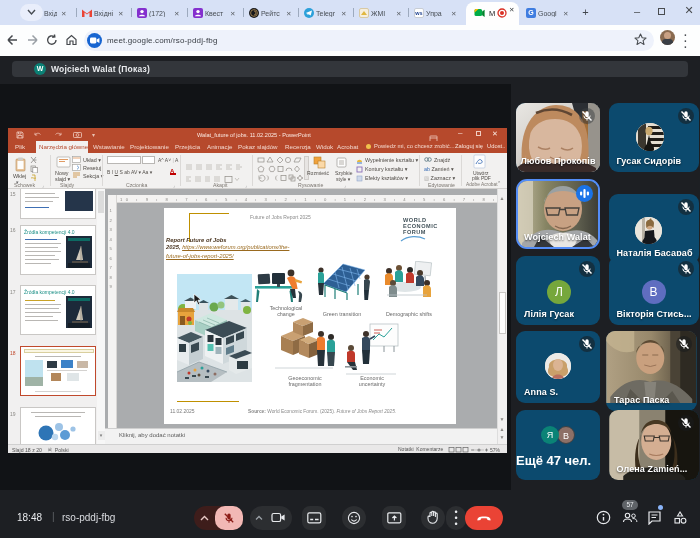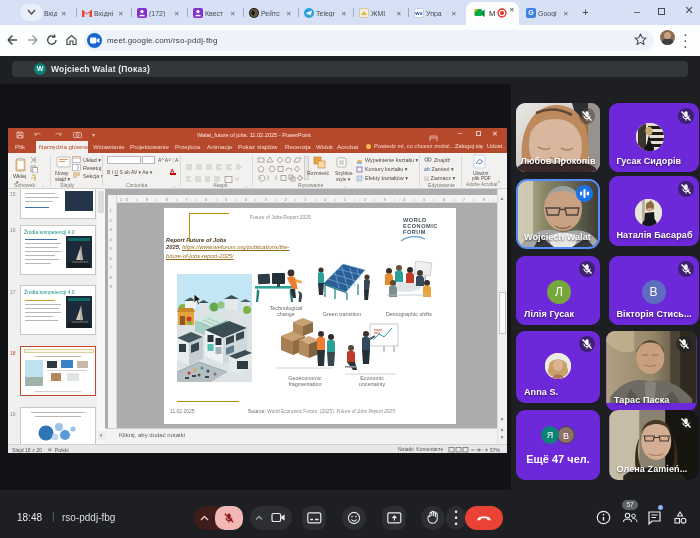--- a/index.html
+++ b/index.html
@@ -659,21 +659,21 @@
           <rect x="15" y="0.5" width="5" height="4.5"></rect>
           <path d="M23 3 h3 M37 3 h3 M38.5 1.5 v3"></path>
           <circle cx="31" cy="3" r="1.6" fill="#888" stroke="none"></circle>
           <path d="M24 3 h12" stroke="#999" stroke-width="0.5"></path>
         </g>
         <text x="42" y="5" font-size="5" fill="#555" font-family="Liberation Sans">57%</text>
       </svg>
 </div>
 
 <style>
-  .tile { position:absolute; border-radius:9px; background:#6d28d9; overflow:hidden; }
+  .tile { position:absolute; border-radius:9px; background:#0c4a6e; overflow:hidden; }
   .tname { position:absolute; left:8px; bottom:6px; font-size:9px; font-weight:bold; color:#fff; white-space:nowrap; text-shadow:0 1px 2px rgba(0,0,0,0.6); letter-spacing:0.1px; }
   .mute { position:absolute; top:5px; right:5px; width:16px; height:16px; border-radius:50%; background:rgba(25,27,30,0.55); }
   .avc { position:absolute; border-radius:50%; }
 </style>
 <div id="tiles">
 
   <div class="tile" style="left:516px;top:102.5px;width:84px;height:69px;">
     <svg width="84" height="69" viewBox="0 0 84 69">
       <defs>
             <linearGradient id="lbg" x1="0" y1="0" x2="1" y2="1">
@@ -748,21 +748,21 @@
     <div class="tname" style="left:6px;bottom:5px;">Wojciech Walat</div>
     <div class="abs" style="right:5px;top:4px;width:17px;height:17px;border-radius:50%;background:#1a73e8;">
       <svg width="17" height="17">
             <rect x="4" y="6.5" width="2.2" height="4" rx="1.1" fill="#fff"></rect>
             <rect x="7.4" y="4" width="2.2" height="9" rx="1.1" fill="#fff"></rect>
             <rect x="10.8" y="6.5" width="2.2" height="4" rx="1.1" fill="#fff"></rect>
           </svg>
     </div>
   </div>
 
-  <div class="tile" style="left:608.5px;top:176px;width:90.5px;height:70px;">
+  <div class="tile" style="left:608.5px;top:194px;width:90.5px;height:70px;">
     <div class="avc" style="left:26px;top:23px;width:27px;height:27px;background:#e6e1d7;overflow:hidden;">
       <svg width="27" height="27">
             <rect width="27" height="27" fill="#eae5db"></rect>
             <rect x="7" y="0" width="3" height="27" fill="#b9b2a4"></rect>
             <ellipse cx="14.5" cy="8" rx="3.8" ry="4.5" fill="#cfa883"></ellipse>
             <path d="M11 6 c0 -4.5 8 -4.5 8 0 l-0.5 5 c-2 -3 -5 -3 -7 0 Z" fill="#8a6a3e"></path>
             <path d="M13 4 l3 -3 l1 3 Z" fill="#8a6a3e"></path>
             <path d="M7 27 c0 -10 16 -11 15 0 Z" fill="#16181c"></path>
             <path d="M10 14 l9 -1 l1 14 h-11 Z" fill="#16181c"></path>
           </svg>
@@ -837,21 +837,21 @@
     <div class="mute"><svg width="16" height="16" viewBox="0 0 16 16">
             <path d="M8 3.2 a1.7 1.7 0 0 1 1.7 1.7 v2.6 a1.7 1.7 0 0 1 -3.4 0 V4.9 A1.7 1.7 0 0 1 8 3.2 Z" fill="#fff"></path>
             <path d="M4.8 7.6 a3.2 3.2 0 0 0 6.4 0 M8 10.8 V12.6" stroke="#fff" stroke-width="1" fill="none"></path>
             <path d="M3.5 3.5 L12.5 12.5" stroke="#fff" stroke-width="1.4"></path>
           </svg></div>
   </div>
 
   <div class="tile" style="left:516px;top:410px;width:84px;height:70px;">
     <div class="avc" style="left:25px;top:16px;width:18px;height:18px;background:#0b8376;color:#fff;font-size:9px;text-align:center;line-height:18px;z-index:2;">Я</div>
     <div class="avc" style="left:41px;top:16px;width:18px;height:18px;background:#8d7067;color:#fff;font-size:9px;text-align:center;line-height:18px;border:1.5px solid #3c4043;">В</div>
-    <div class="abs" style="left:0;top:43px;width:84px;text-align:center;font-size:11px;font-weight:bold;color:#fff;">Ещё 47 чел.</div>
+    <div class="abs" style="left:0;top:43px;width:84px;text-align:left;font-size:13px;font-weight:bold;color:#fff;">Ещё 47 чел.</div>
   </div>
 
   <div class="tile" style="left:608.5px;top:410px;width:90.5px;height:70px;">
     <svg width="90.5" height="70" viewBox="0 0 90 70">
       <rect width="90" height="70" fill="#17150f"></rect>
       <rect x="0" y="0" width="34" height="70" fill="#c7bca6"></rect>
       <rect x="30" y="0" width="26" height="70" fill="#8a8270"></rect>
       <ellipse cx="47" cy="31" rx="15" ry="19" fill="#d4ae92"></ellipse>
       <path d="M31 32 C28 8 66 8 63 32 C63 16 56 10 47 10 C38 10 31 16 31 32 Z" fill="#483823"></path>
       <path d="M30 28 C26 52 34 62 36 66 L28 68 C24 50 26 36 30 28 Z" fill="#3c2e1c"></path>

